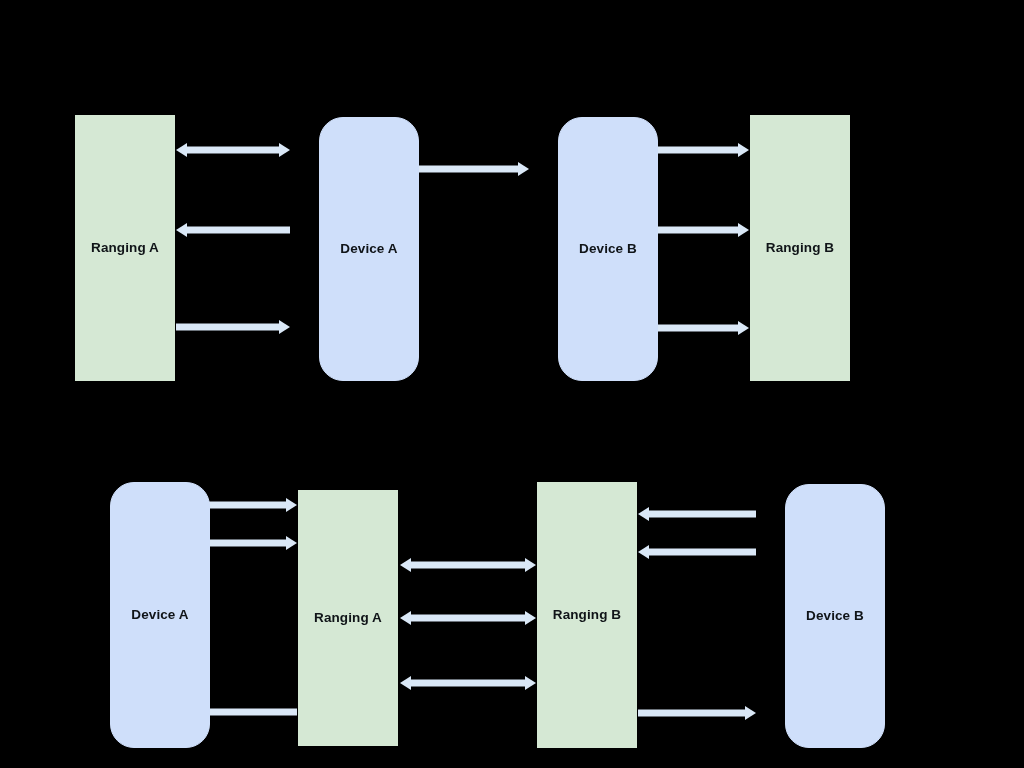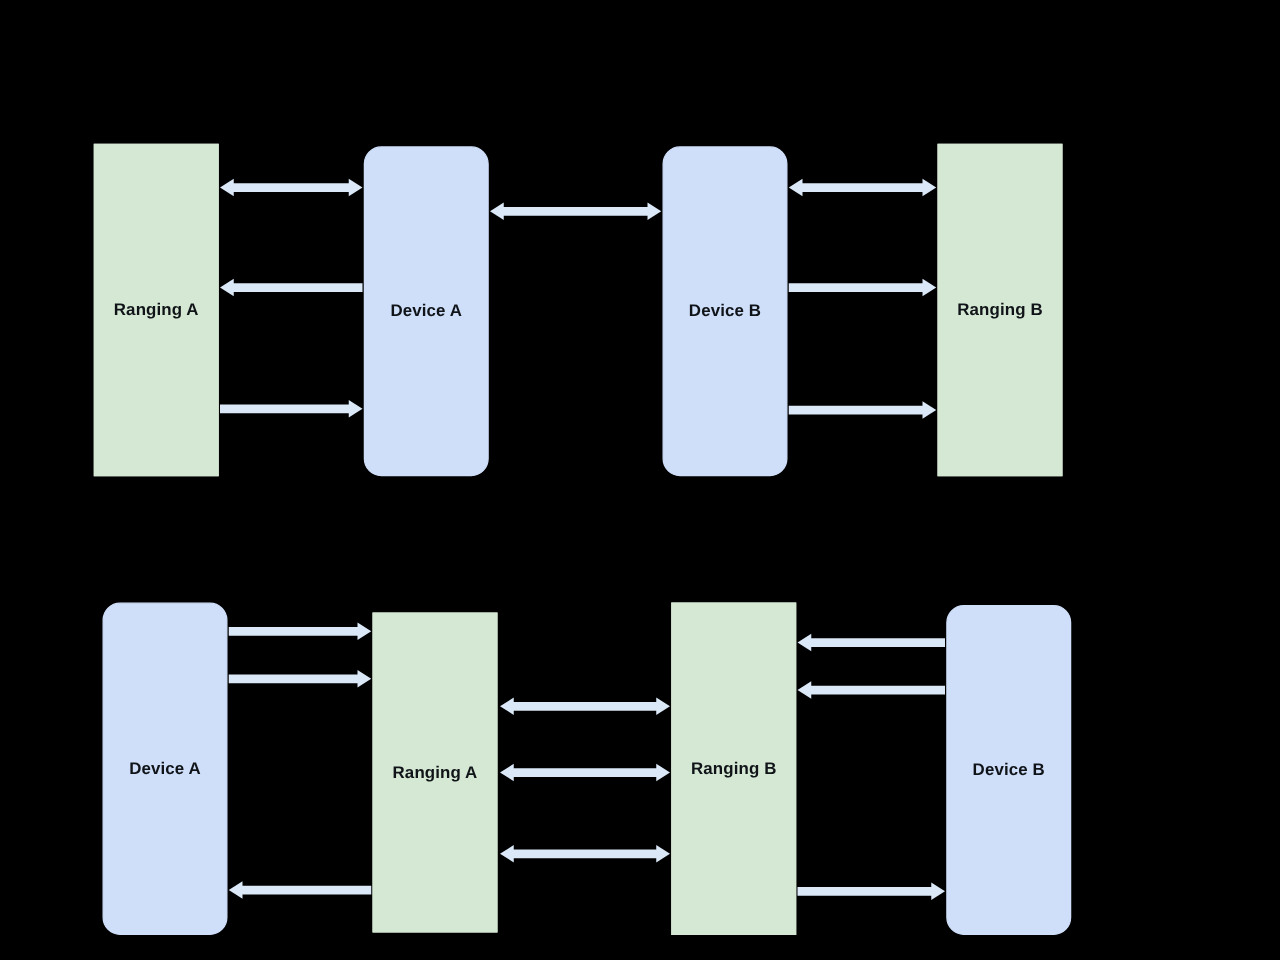--- a/index.html
+++ b/index.html
@@ -36,21 +36,22 @@
 
   .node.green {
     background: #d5e8d4;
     border: 1px solid #d5e8d4;
     border-radius: 0px;
   }
 
   .node.blue {
     background: #cfdffa;
     border: 1px solid #cfdffa;
-    border-radius: 14px;
+    border-radius: 24px;
+    margin-left: 28px;
   }
 
   .node-label {
     display: block;
     line-height: 1.15;
     pointer-events: none;
   }
 
   .edge-layer {
     position: absolute;

